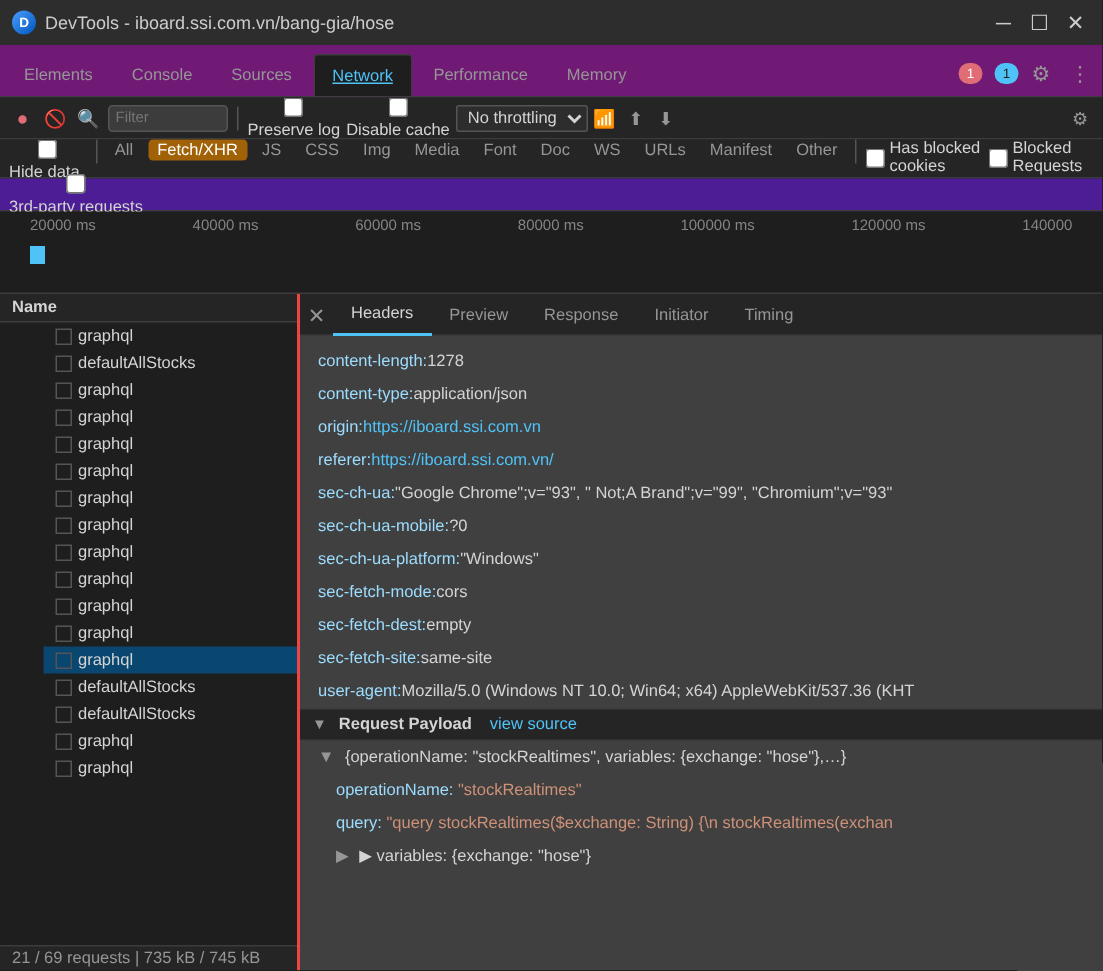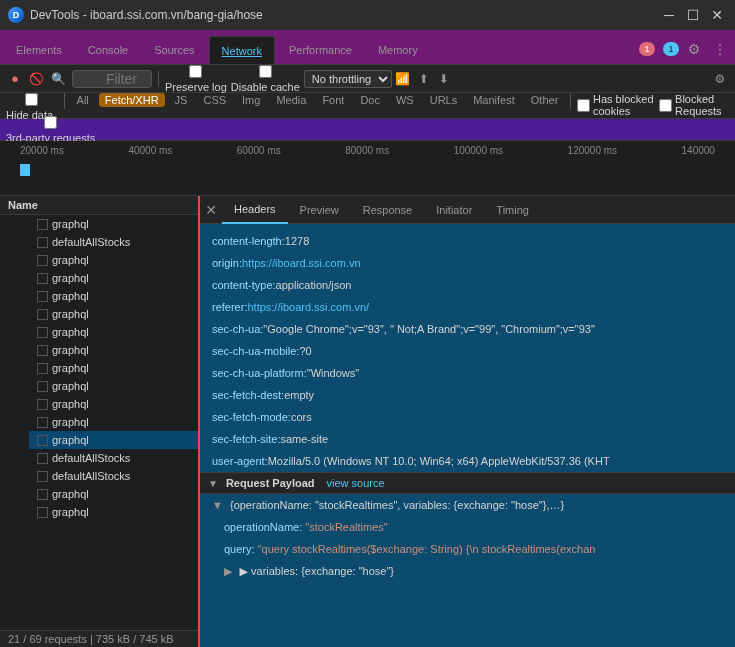--- a/index.html
+++ b/index.html
@@ -137,21 +137,21 @@
       display: flex; align-items: center;
       background: #3c3c3c;
       border: 1px solid #555;
       border-radius: 3px;
       padding: 0 4px;
       height: 18px;
       width: 80px;
     }
     .filter-input {
       background: transparent; border: none; color: #d4d4d4;
-      font-size: 14px; outline: none; width: 60px; text-align: right;
+      font-size: 10px; outline: none; width: 60px;
     }
     .net-divider {
       width: 1px; height: 16px;
       background: #555; margin: 0 2px;
     }
     .checkbox-wrap {
       display: flex; align-items: center; gap: 3px;
       color: #d4d4d4; cursor: pointer; flex-direction: column;
     }
     .checkbox-wrap input { cursor: pointer; }
@@ -331,21 +331,21 @@
     .detail-tab.active {
       color: #d4d4d4;
       border-bottom: 2px solid #4fc3f7;
     }
 
     
     #detail-content {
       flex: 1;
       overflow-y: auto;
       padding: 6px 0;
-      background: #0c4a6e;
+      background: #404040;
     }
     .header-row {
       padding: 2px 12px;
       font-size: 11px;
       line-height: 18px;
       display: flex;
       flex-wrap: nowrap;
     }
     .header-name {
       color: #9cdcfe;
@@ -615,50 +615,50 @@
     </div>
 
     <div id="detail-content">
 
       <div id="headers-list">
       <div class="header-row">
             <span class="header-name">content-length:</span>
             <span class="header-value"> 1278</span>
           </div>
           <div class="header-row">
+            <span class="header-name">content-type:</span>
+            <span class="header-value"> application/json</span>
+          </div>
+          <div class="header-row">
             <span class="header-name">origin:</span>
             <span class="header-value url"> https://iboard.ssi.com.vn</span>
           </div>
           <div class="header-row">
-            <span class="header-name">content-type:</span>
-            <span class="header-value"> application/json</span>
-          </div>
-          <div class="header-row">
             <span class="header-name">referer:</span>
             <span class="header-value url"> https://iboard.ssi.com.vn/</span>
           </div>
           <div class="header-row">
             <span class="header-name">sec-ch-ua:</span>
             <span class="header-value"> "Google Chrome";v="93",  " Not;A Brand";v="99",  "Chromium";v="93"</span>
           </div>
           <div class="header-row">
             <span class="header-name">sec-ch-ua-mobile:</span>
             <span class="header-value"> ?0</span>
           </div>
           <div class="header-row">
             <span class="header-name">sec-ch-ua-platform:</span>
             <span class="header-value"> "Windows"</span>
           </div>
           <div class="header-row">
+            <span class="header-name">sec-fetch-mode:</span>
+            <span class="header-value"> cors</span>
+          </div>
+          <div class="header-row">
             <span class="header-name">sec-fetch-dest:</span>
             <span class="header-value"> empty</span>
-          </div>
-          <div class="header-row">
-            <span class="header-name">sec-fetch-mode:</span>
-            <span class="header-value"> cors</span>
           </div>
           <div class="header-row">
             <span class="header-name">sec-fetch-site:</span>
             <span class="header-value"> same-site</span>
           </div>
           <div class="header-row">
             <span class="header-name">user-agent:</span>
             <span class="header-value"> Mozilla/5.0 (Windows NT 10.0; Win64; x64) AppleWebKit/537.36 (KHT</span>
           </div>
         </div>

